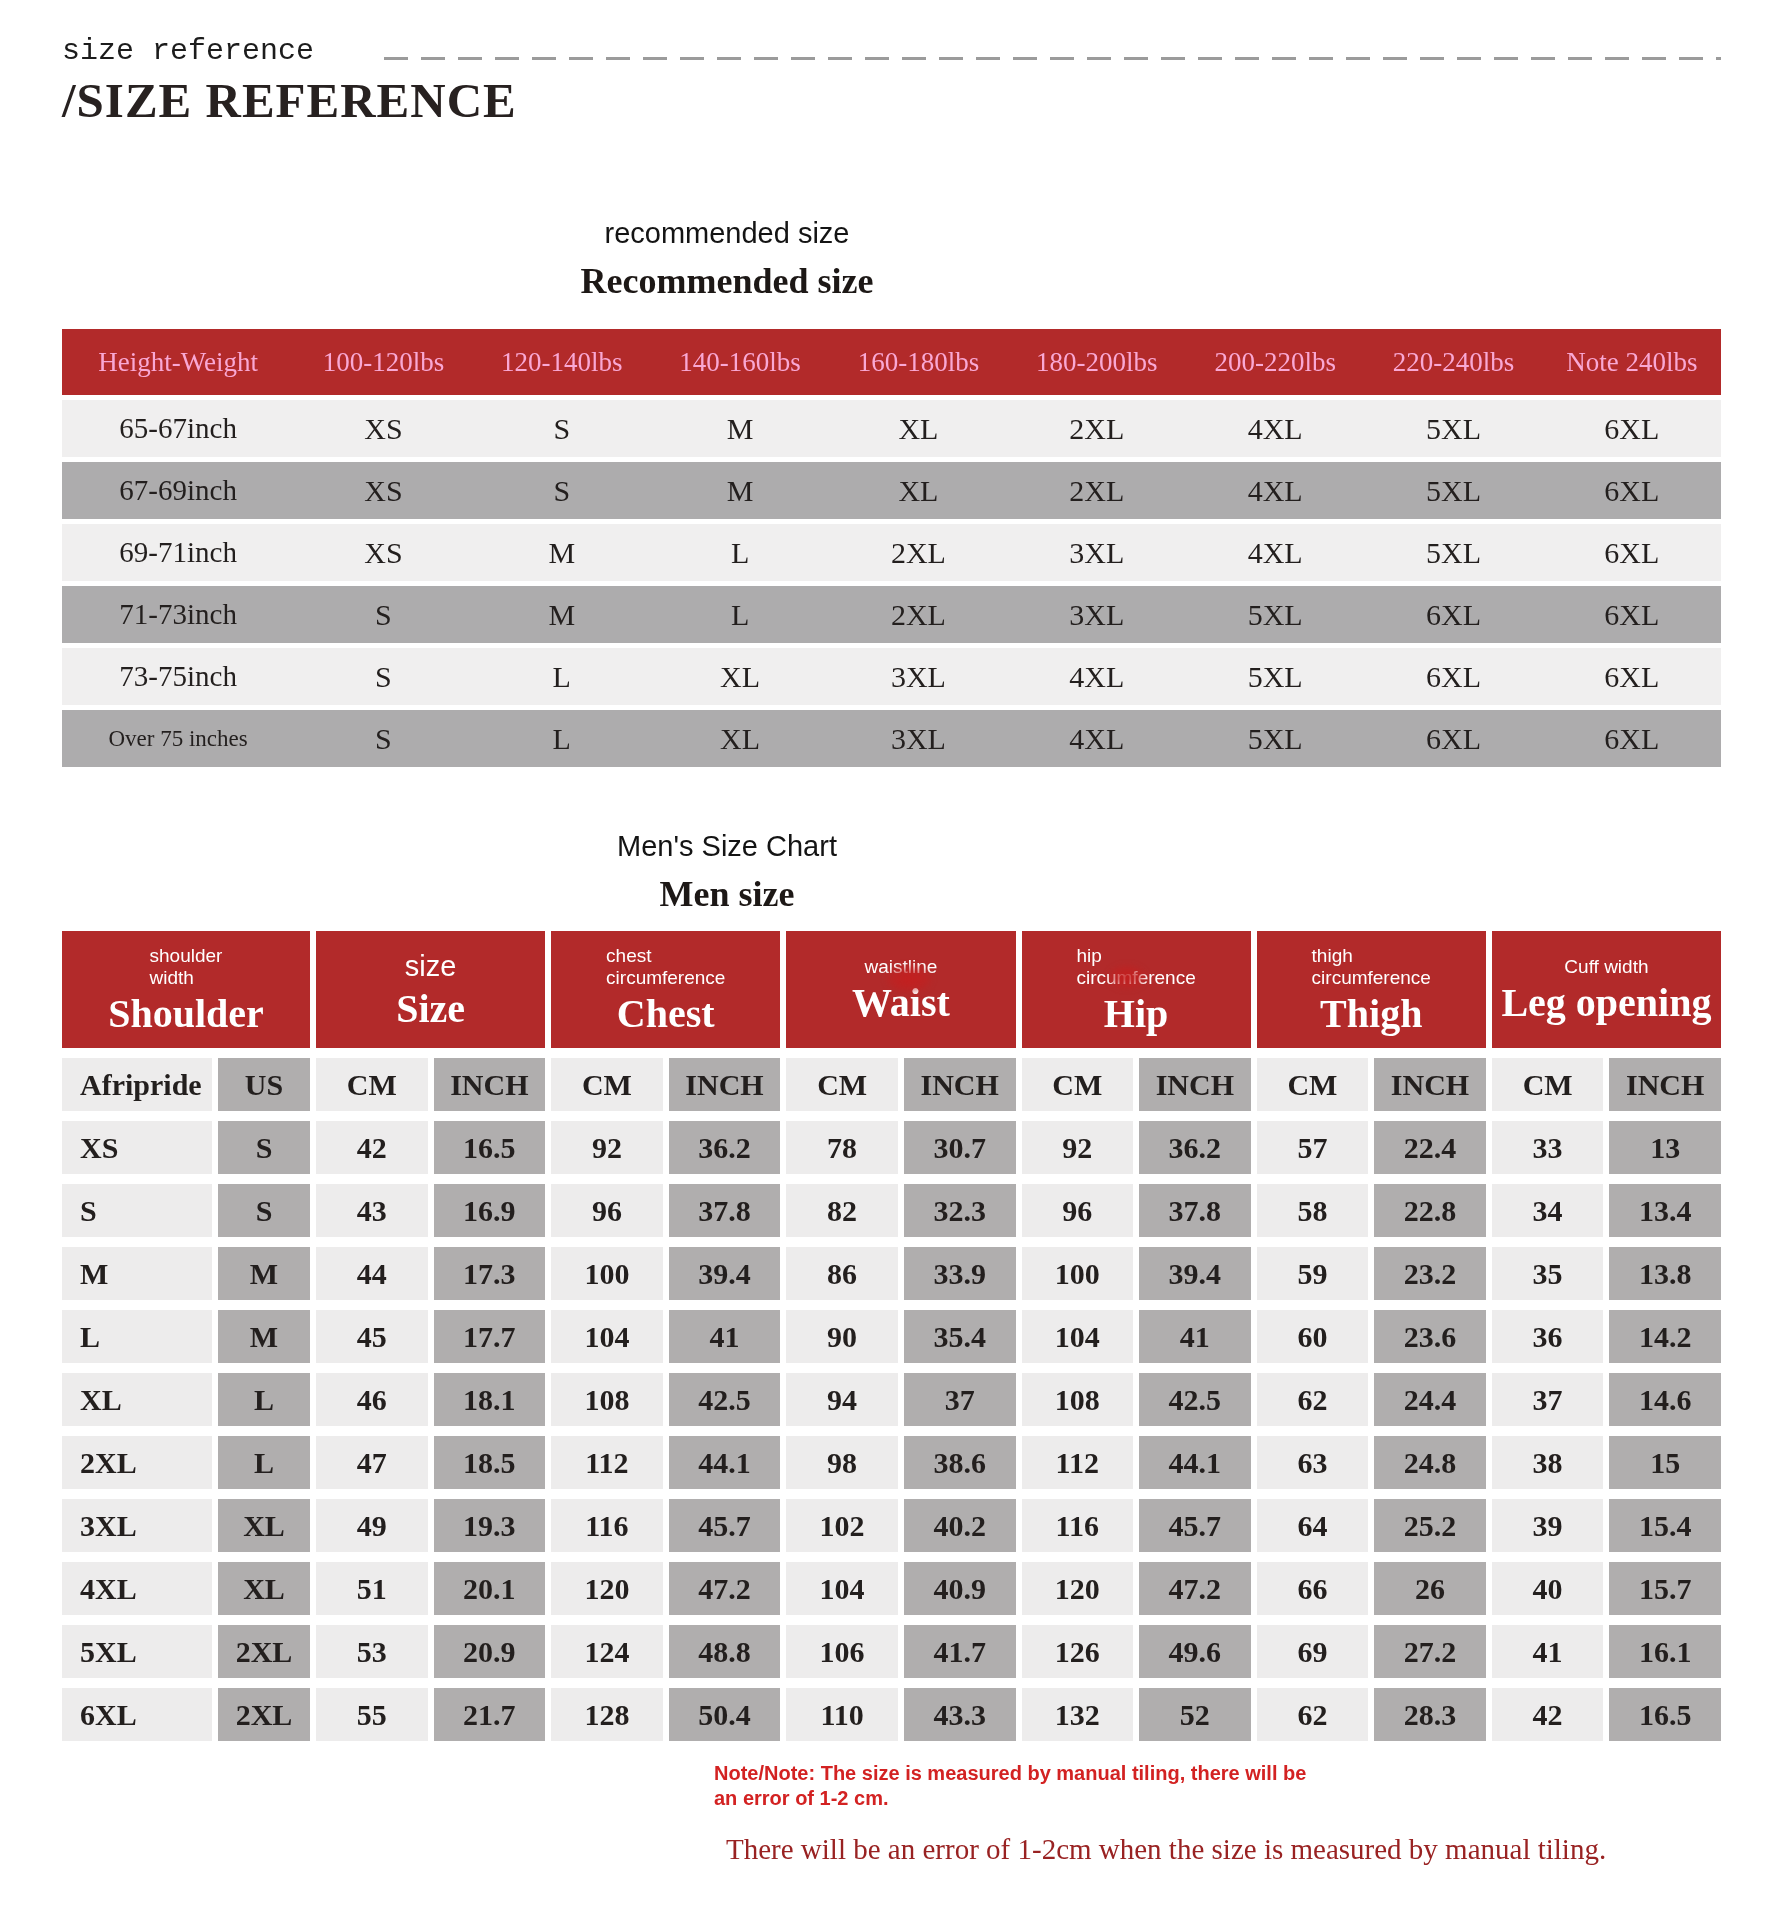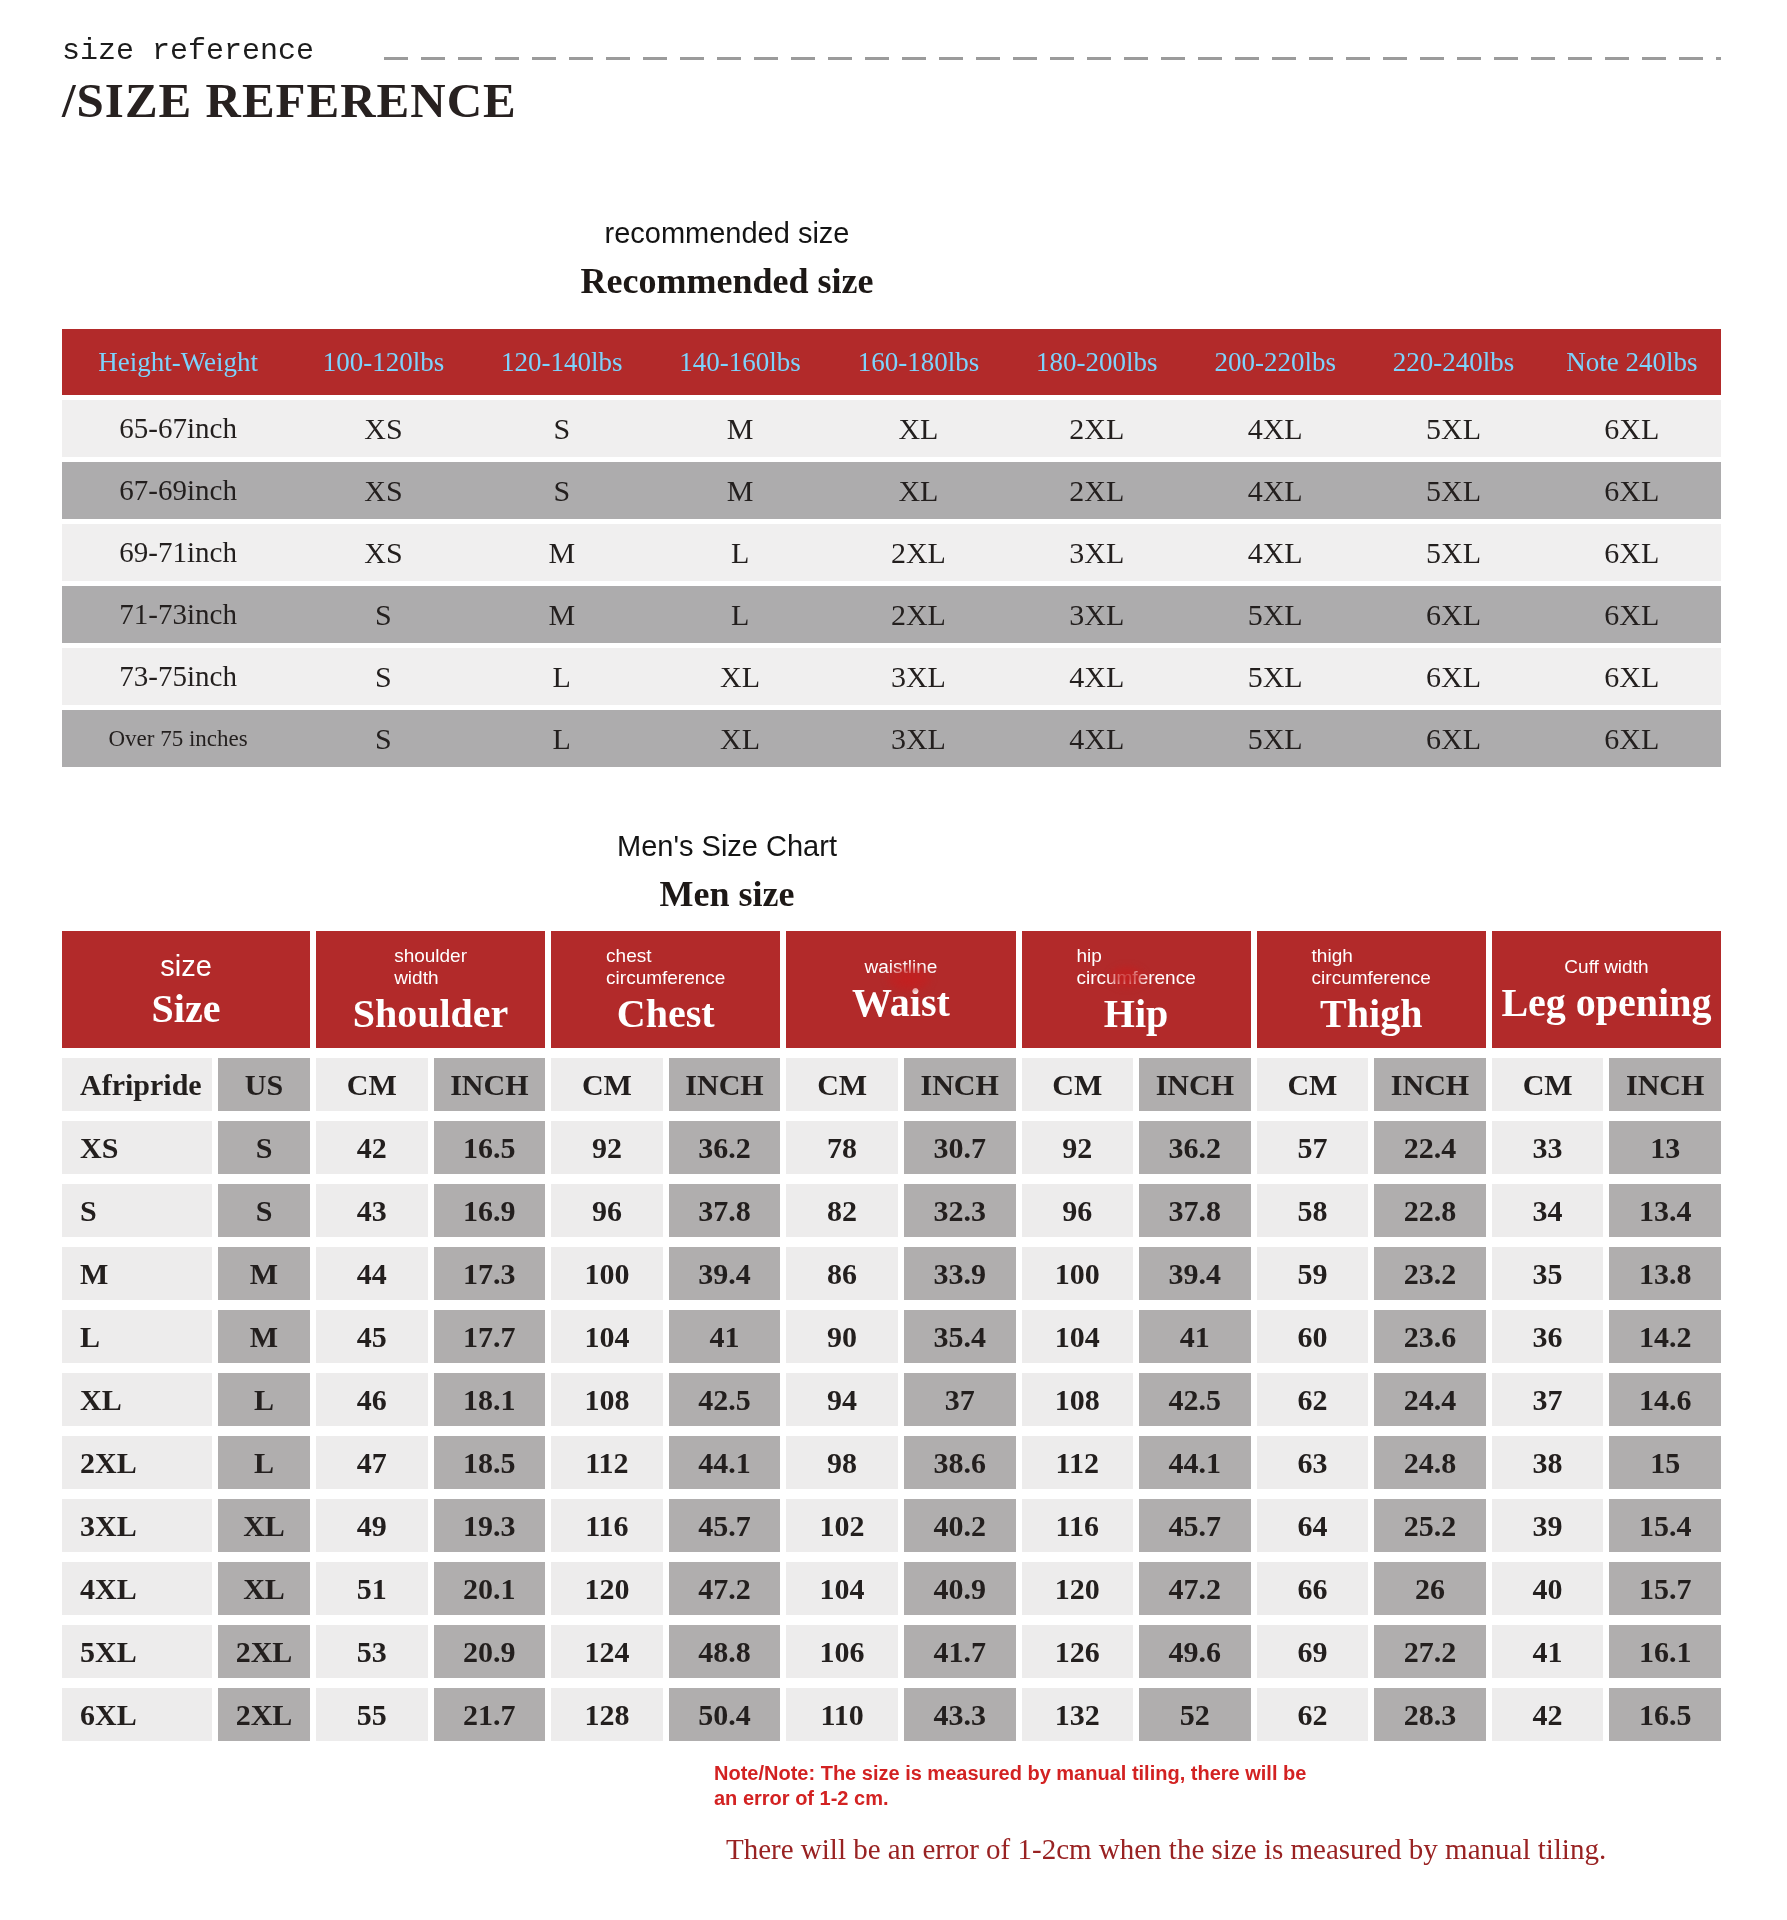--- a/index.html
+++ b/index.html
@@ -30,21 +30,21 @@
   
   .title-box{width:1330px;text-align:center;}
   .sub-title{font-family:"Liberation Sans","DejaVu Sans",sans-serif;font-size:29px;color:#141414;}
   .big-title{font-size:36px;font-weight:bold;color:#1d1816;margin-top:10px;}
   .rec-titles{margin-top:88px;}
   .men-titles{margin-top:58px;}
 
   
   #rec-table{width:100%;border-collapse:separate;border-spacing:0 5px;table-layout:fixed;margin-top:22px;}
   #rec-table th{
-    background:var(--red);color:#7dd3fc;font-weight:normal;font-size:27px;height:66px;
+    background:var(--red);color:#f9a8d4;font-weight:normal;font-size:27px;height:66px;
     text-align:center;padding:0 4px;
   }
   #rec-table td{height:57px;text-align:center;font-size:30px;padding:0 4px;}
   #rec-table tr.light td{background:var(--row-light);}
   #rec-table tr.dark td{background:var(--row-gray);}
   #rec-table td.rowlabel{font-size:29px;}
   #rec-table td.rowlabel.small{font-size:23px;}
 
   
   #men-grid{margin-top:16px;display:grid;grid-template-columns:150px 92px repeat(12,1fr);gap:10px 6px;}
@@ -193,28 +193,28 @@
         </tbody>
     </table>
   </section>
 
   <section>
     <div class="title-box men-titles">
       <div class="sub-title">Men's Size Chart</div>
       <div class="big-title">Men size</div>
     </div>
     <div id="men-grid">
+        <div class="hblock">
+          <div class="small">shoulder
+width</div>
+          <div class="big">Shoulder</div>
+        </div>
         <div class="hblock first">
           <div class="small">size</div>
           <div class="big">Size</div>
-        </div>
-        <div class="hblock">
-          <div class="small">shoulder
-width</div>
-          <div class="big">Shoulder</div>
         </div>
         <div class="hblock">
           <div class="small">chest
 circumference</div>
           <div class="big">Chest</div>
         </div>
         <div class="hblock">
           <div class="small">waistline</div>
           <div class="big">Waist</div>
         </div>

